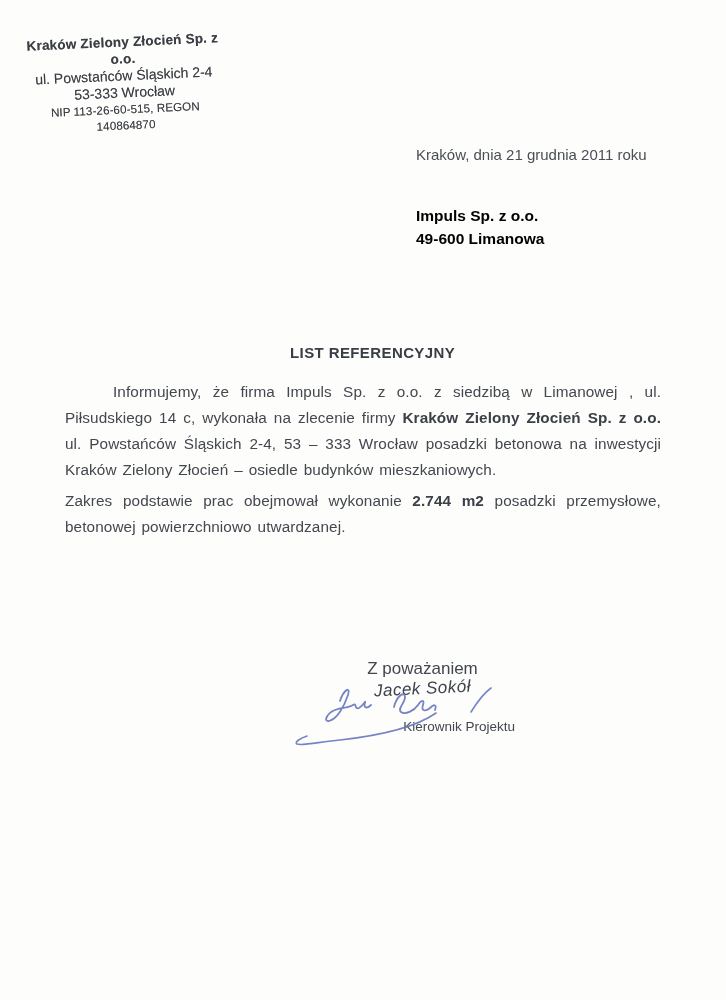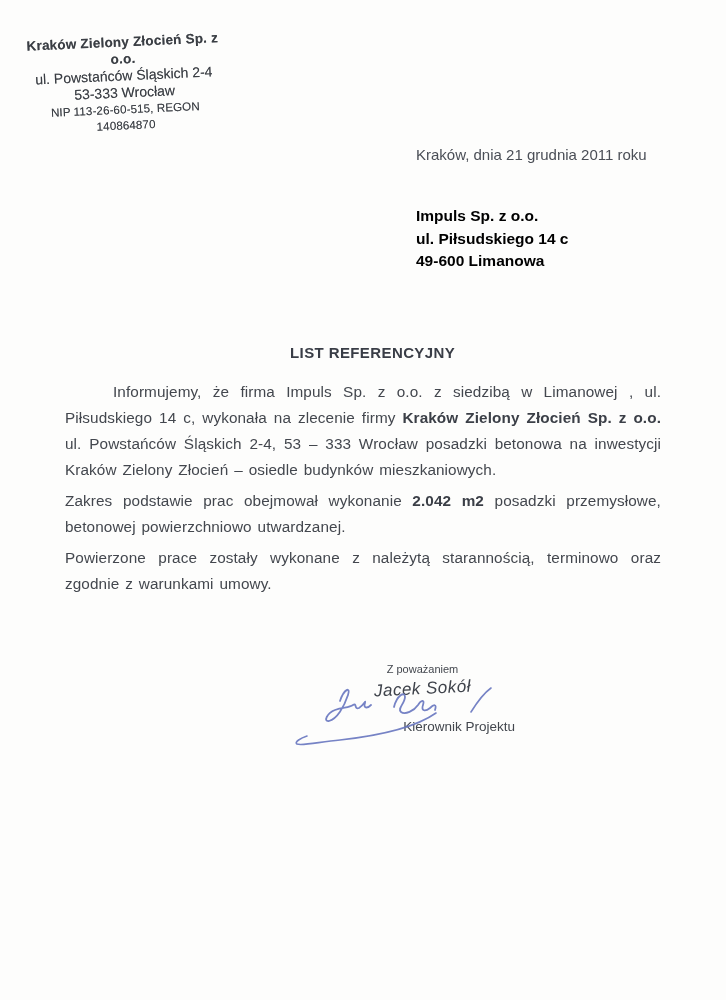--- a/index.html
+++ b/index.html
@@ -84,21 +84,21 @@
   .letter-body .bold { font-weight: 700; color: #3b3f47; }
 
   .sig-block {
     position: absolute;
     left: 330px;
     top: 660px;
     width: 185px;
     text-align: center;
   }
   .sig-closing {
-    font-size: 11px;
+    font-size: 17px;
     color: #43474e;
     line-height: 18px;
   }
   .sig-name {
     font-size: 17px;
     font-style: italic;
     color: #3f434b;
     letter-spacing: 0.5px;
     transform: rotate(-3deg);
     line-height: 20px;
@@ -132,30 +132,28 @@
     <div class="l1">Kraków Zielony Złocień Sp. z o.o.</div>
     <div class="l2">ul. Powstańców Śląskich 2-4</div>
     <div class="l3">53-333 Wrocław</div>
     <div class="l4">NIP 113-26-60-515, REGON 140864870</div>
   </div>
 
   <div class="dateline">Kraków, dnia 21 grudnia 2011 roku</div>
 
   <div class="recipient">
     <div>Impuls Sp. z o.o.</div>
-    <div>ul. Piłsudskiego 14 c</div>
     <div>49-600 Limanowa</div>
   </div>
 
   <div class="letter-title">LIST REFERENCYJNY</div>
 
   <div class="letter-body">
     <p class="indent"><span>Informujemy, że firma Impuls Sp. z o.o. z siedzibą w Limanowej , ul. Piłsudskiego 14 c, wykonała na zlecenie firmy </span><span class="bold">Kraków Zielony Złocień Sp. z o.o.</span><span> ul. Powstańców Śląskich 2-4, 53 – 333 Wrocław posadzki betonowa na inwestycji Kraków Zielony Złocień – osiedle budynków mieszkaniowych.</span></p>
-    <p><span>Zakres podstawie prac obejmował wykonanie </span><span class="bold">2.042 m2</span><span> posadzki przemysłowe, betonowej powierzchniowo utwardzanej.</span></p>
-    <p>Powierzone prace zostały wykonane z należytą starannością, terminowo oraz zgodnie z warunkami umowy.</p>
+    <p><span>Zakres podstawie prac obejmował wykonanie </span><span class="bold">2.744 m2</span><span> posadzki przemysłowe, betonowej powierzchniowo utwardzanej.</span></p>
   </div>
 
   <div class="sig-block">
     <div class="sig-closing">Z poważaniem</div>
     <div class="sig-name">Jacek Sokół</div>
     <div class="sig-role">Kierownik Projektu</div>
   </div>
 
   <svg class="sig-scribble" viewBox="0 0 220 68" xmlns="http://www.w3.org/2000/svg" aria-hidden="true">
     <g fill="none" stroke="#6b79c1" stroke-linecap="round" stroke-linejoin="round" opacity="0.92">

